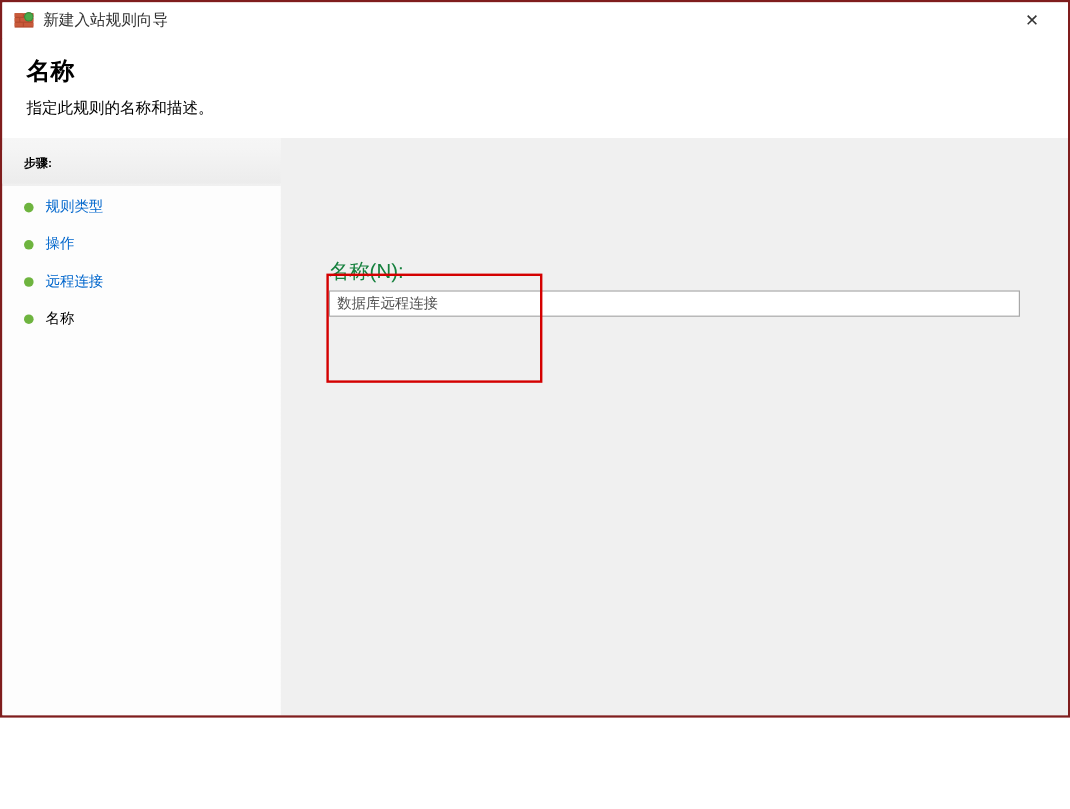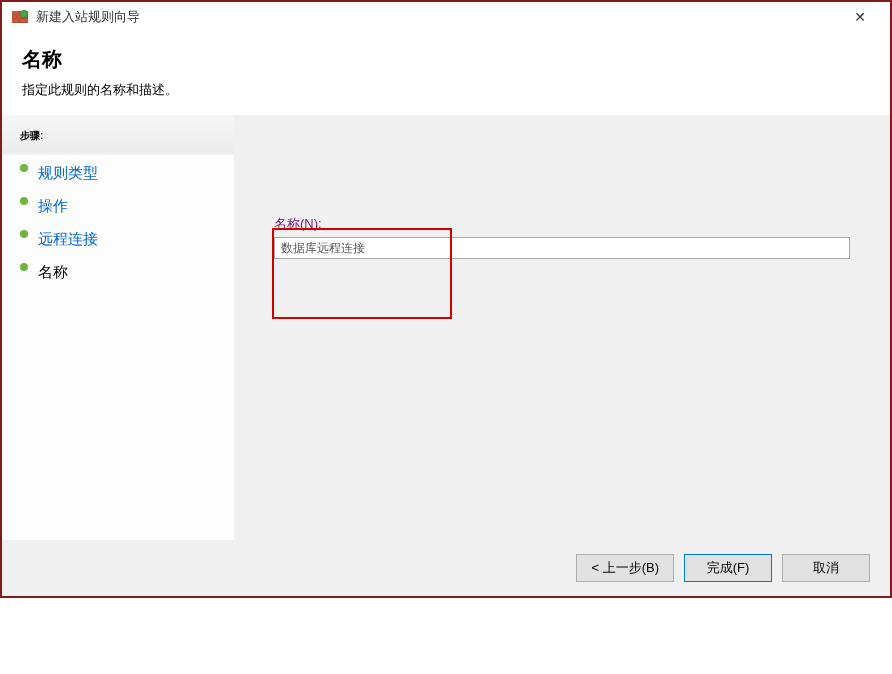--- a/index.html
+++ b/index.html
@@ -70,45 +70,45 @@
     }
     .sidebar .steps-title {
       font-weight: bold;
       font-size: 10px;
       padding: 4px 18px 10px 18px;
       background: linear-gradient(to bottom, #f4f4f4, #ececec);
       margin-bottom: 4px;
     }
     .sidebar-item {
       display: flex;
-      align-items: flex-start;
+      align-items: center;
       padding: 7px 18px;
       cursor: pointer;
-      font-size: 15px;
+      font-size: 12px;
     }
     .sidebar-item .bullet {
       width: 8px; height: 8px;
       border-radius: 50%;
       background: #6eb43f;
       margin-right: 10px;
       flex-shrink: 0;
     }
     .sidebar-item.completed .label { color: #0066cc; }
     .sidebar-item.current .bullet { background: #6eb43f; }
     .sidebar-item.current .label { color: #000; }
     .main {
       flex: 1;
       background: #f0f0f0;
       padding: 100px 40px 20px 40px;
       position: relative;
     }
     .form-group { margin-bottom: 10px; }
     .form-label {
-      font-size: 13px;
-      color: #701a75;
+      font-size: 17px;
+      color: #15803d;
       display: block;
       margin-bottom: 4px;
     }
     .form-input {
       width: 100%;
       padding: 3px 6px;
       border: 1px solid #a8a8a8;
       background: #fff;
       font-size: 12px;
       font-family: inherit;
@@ -207,18 +207,13 @@
     <div class="main">
       <div class="form-group">
         <label class="form-label">名称(N):</label>
         <input class="form-input" type="text" value="数据库远程连接" style="">
       </div>
 
       <div class="highlight-box" style="left:38px; top:113px; width:180px; height:91px;"></div>
     </div>
   </div>
 
-  <div class="footer">
-    <button class="btn">&lt; 上一步(B)</button>
-    <button class="btn default">完成(F)</button>
-    <button class="btn">取消</button>
-  </div>
 </div>
 
 </body></html>

